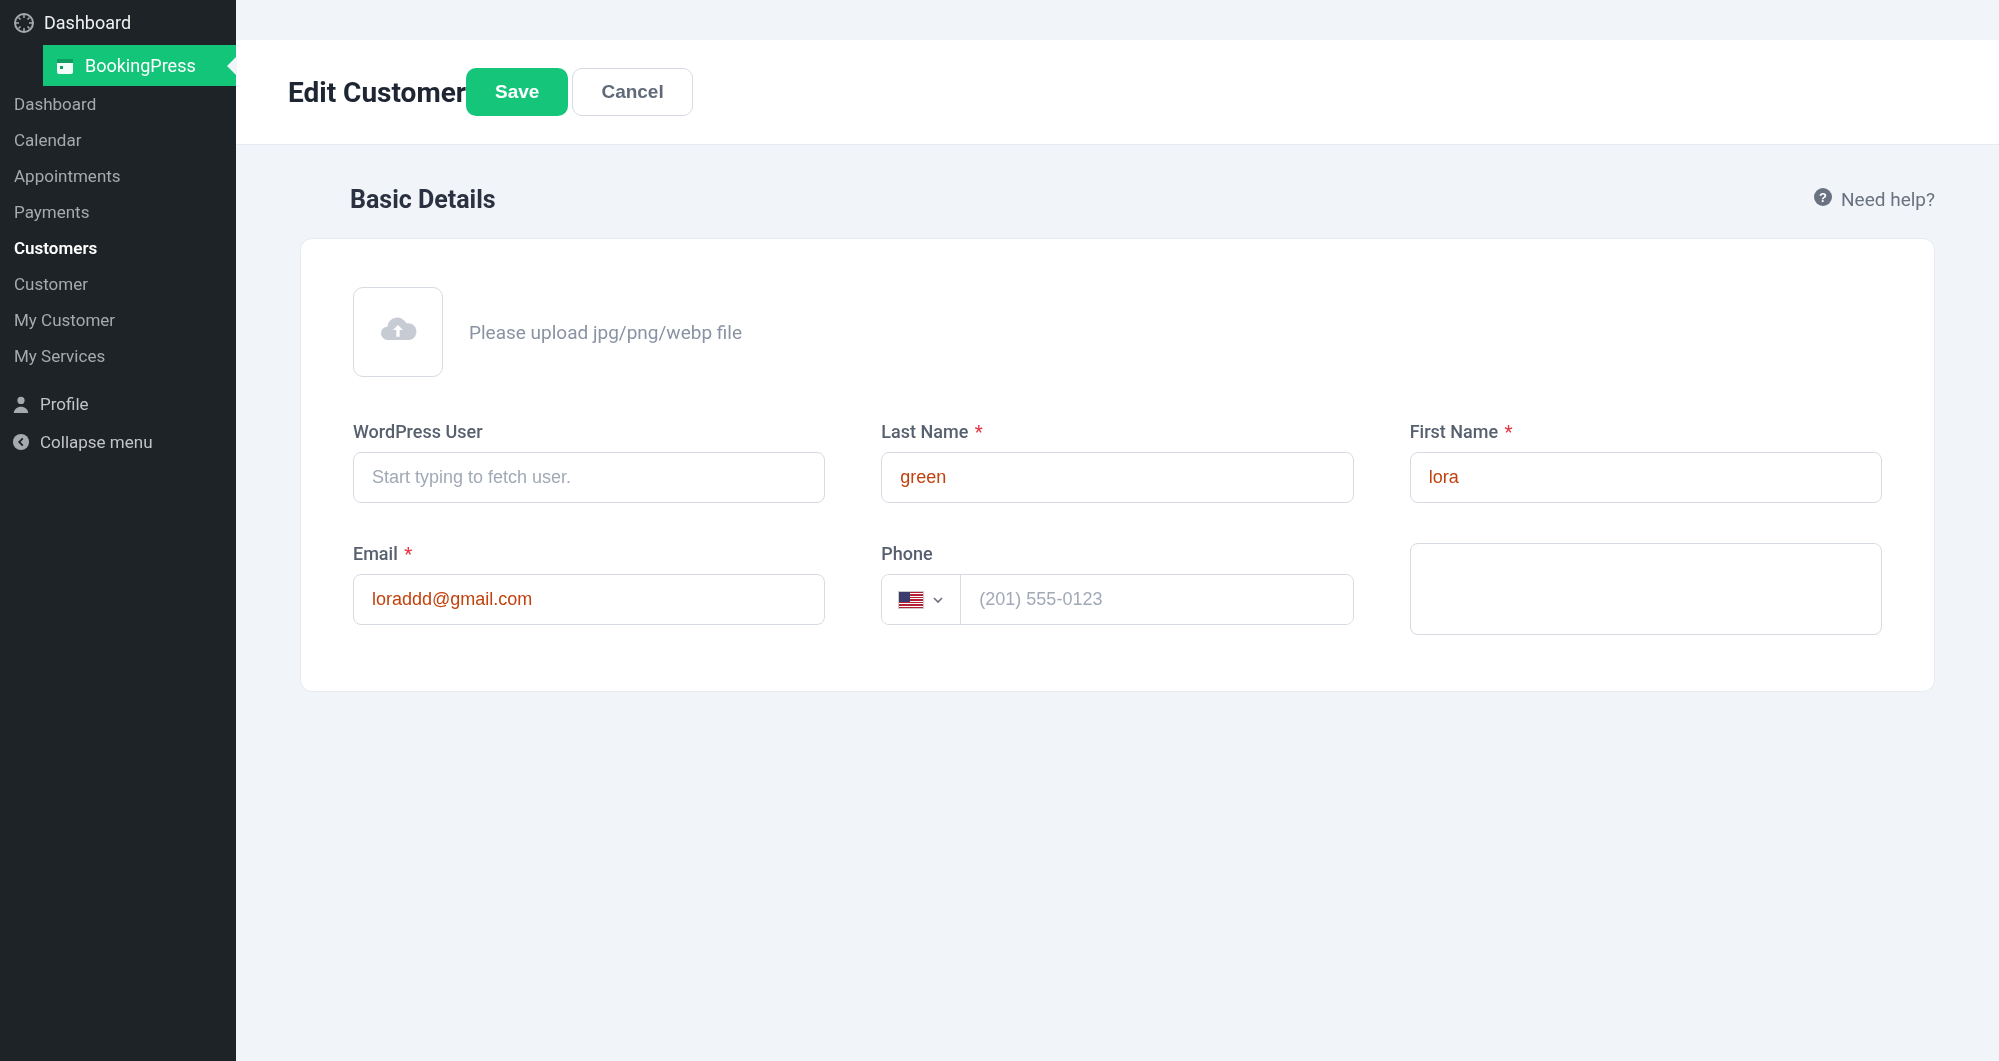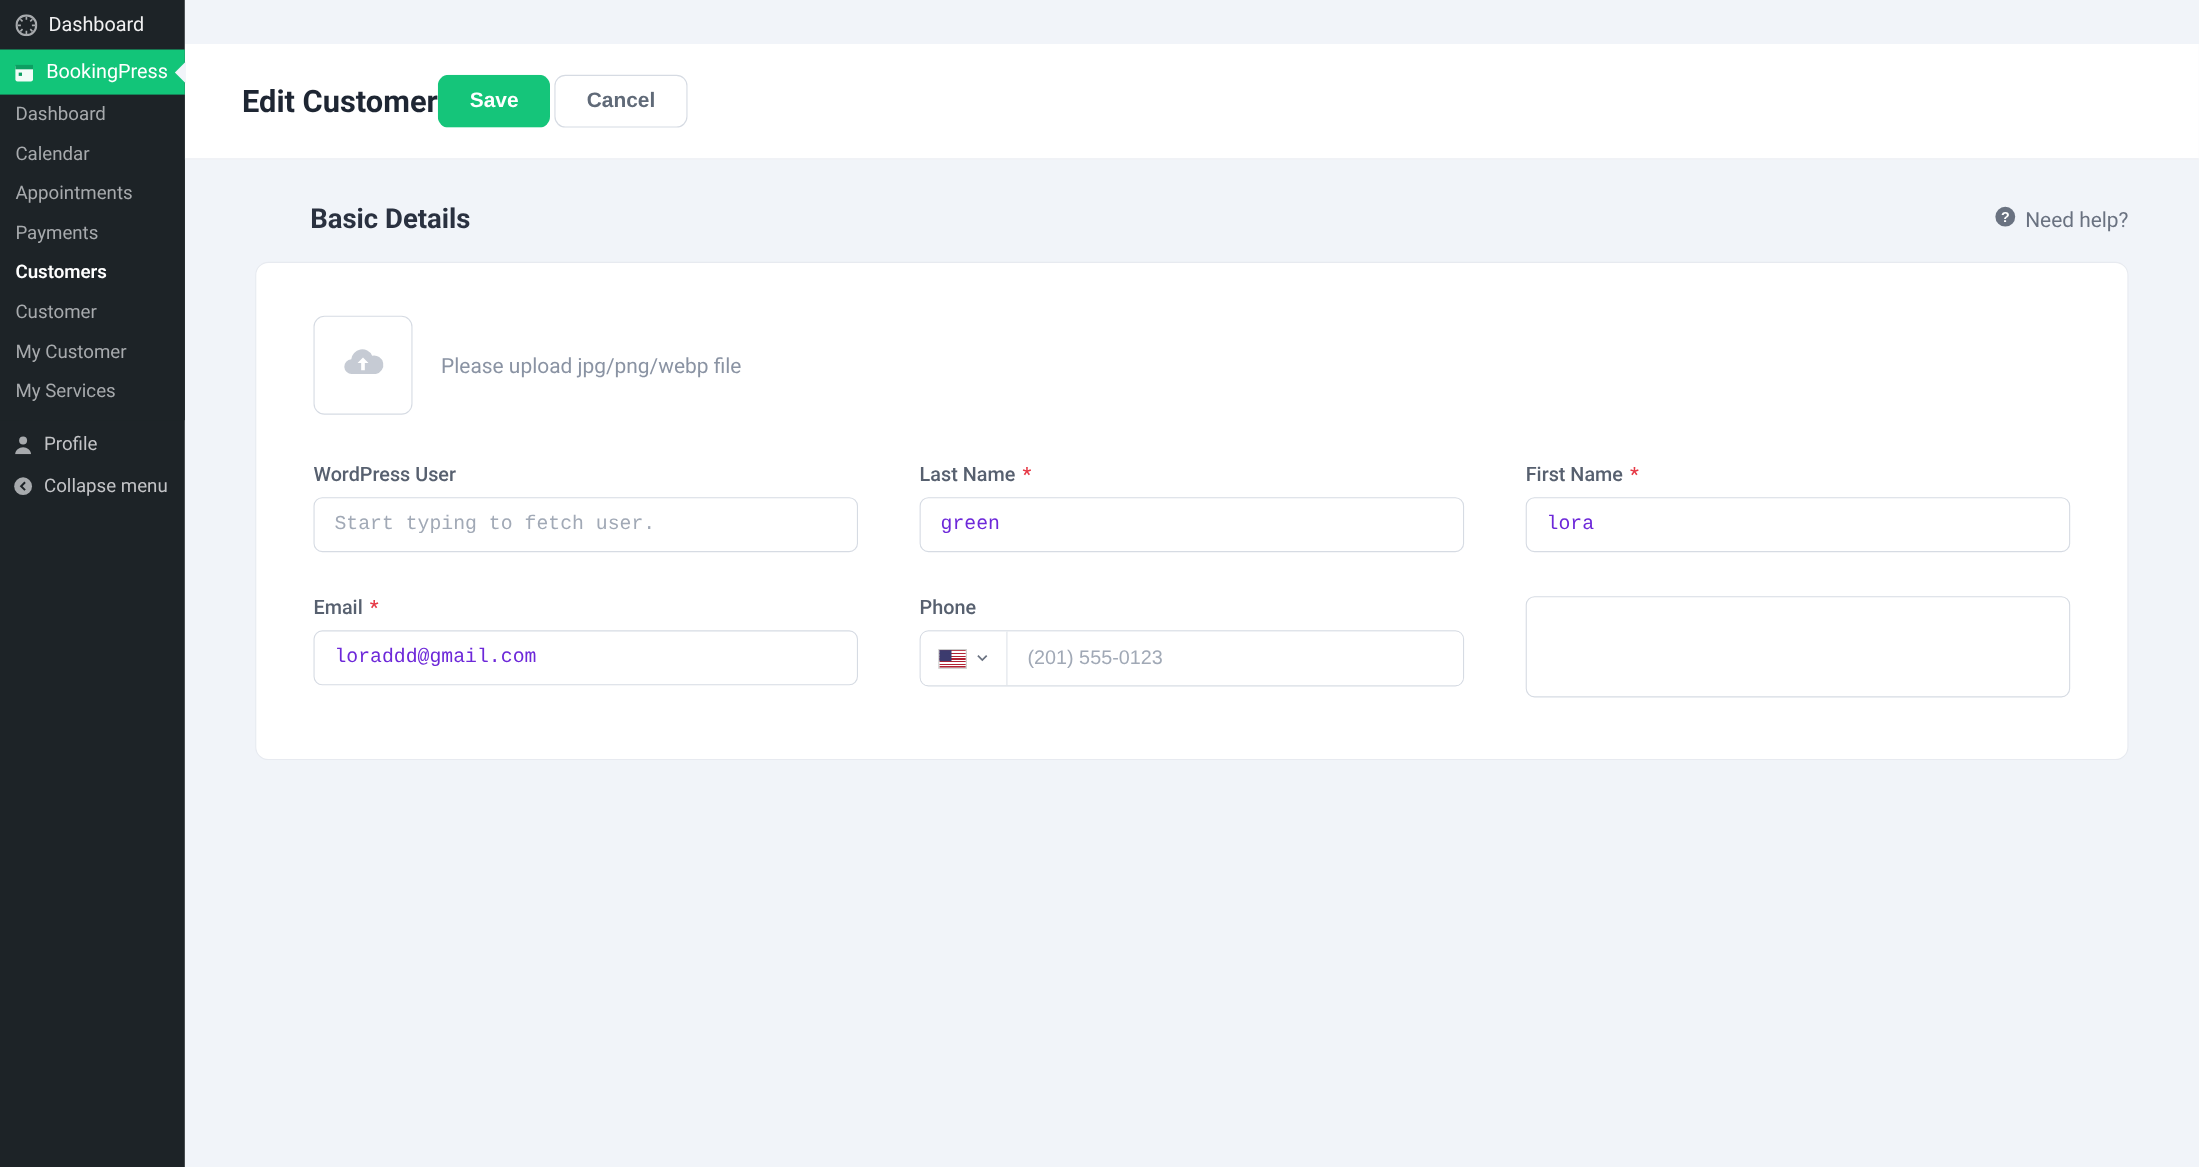--- a/index.html
+++ b/index.html
@@ -9,21 +9,21 @@
     color: #32373c;
     display: flex;
     width: 1999px;
     height: 1061px;
     overflow: hidden;
     font-size: 17px;
   }
 
   
   .sidebar {
-    width: 168px;
+    width: 236px;
     background: #1d2327;
     color: #f0f0f1;
     display: flex;
     flex-direction: column;
     flex-shrink: 0;
   }
   .sidebar-top-item, .sidebar-item, .collapse-item, .profile-item {
     display: flex;
     align-items: center;
     padding: 10px 12px;
@@ -34,20 +34,21 @@
   .sidebar-top-item {
     font-size: 18px;
     font-weight: 400;
     padding: 12px 12px 12px 14px;
   }
   .sidebar-top-item .icon { margin-right: 10px; display:inline-flex; }
   .sidebar-item.active {
     background: #12c579;
     color: #fff;
     position: relative;
+    margin-left: 43px;
   }
   .sidebar-item.active::after {
     content: "";
     position: absolute;
     right: -1px;
     top: 50%;
     transform: translateY(-50%);
     border-top: 10px solid transparent;
     border-bottom: 10px solid transparent;
     border-right: 10px solid #f1f4f9;
@@ -172,24 +173,23 @@
     color: #57606f;
     font-weight: 500;
     margin-bottom: 10px;
   }
   .form-label .req { color: #e63946; margin-left: 2px; }
   .input, .textarea {
     border: 1px solid #d6dbe3;
     border-radius: 8px;
     padding: 14px 18px;
     font-size: 18px;
-    color: #6d28d9;
+    color: #c2410c;
     background: #fff;
     outline: none;
-    font-family: Liberation Mono, monospace;
   }
   .input::placeholder { color: #a1a9b6; }
   .textarea { height: 92px; resize: none; }
 
   .phone-wrap {
     display: flex;
     border: 1px solid #d6dbe3;
     border-radius: 8px;
     overflow: hidden;
   }

